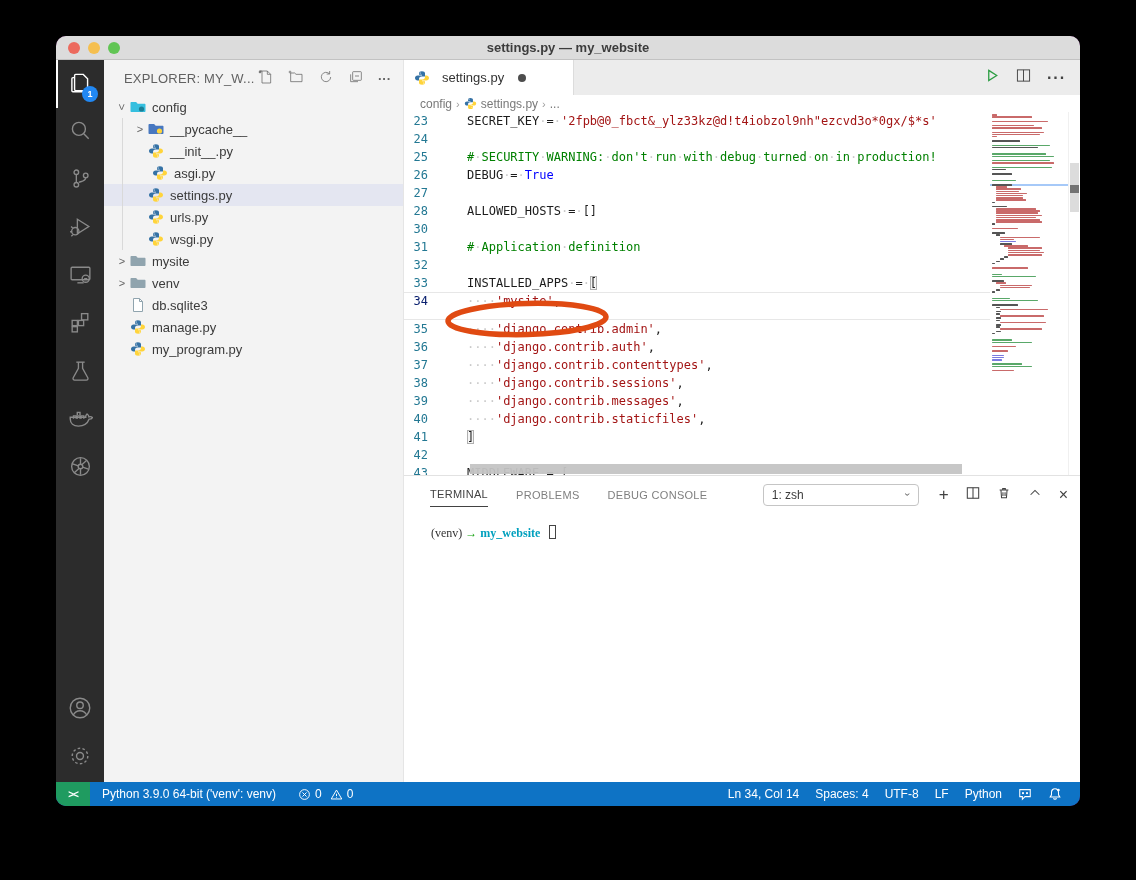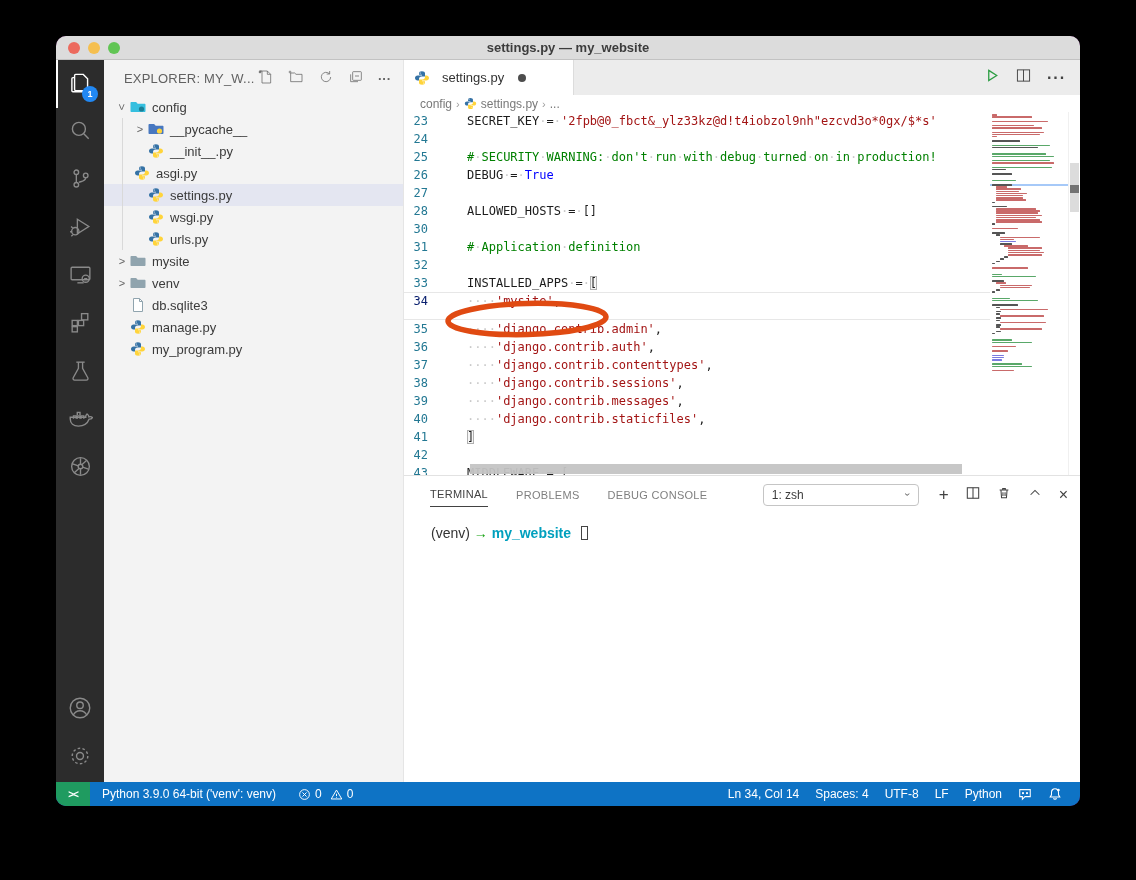--- a/index.html
+++ b/index.html
@@ -70,21 +70,21 @@
   
   .panel{height:307px;border-top:1px solid #e2e2e2;display:flex;flex-direction:column;flex:none;background:#fff;}
   .panel-header{height:37px;display:flex;align-items:center;padding:0 12px 0 26px;flex:none;}
   .ptab{font-size:11px;letter-spacing:.3px;color:#7f7f7f;margin-right:28px;padding:6px 0;text-transform:uppercase;}
   .ptab.active{color:#424242;border-bottom:1px solid #424242;}
   .shell-select{margin-left:auto;width:156px;height:22px;border:1px solid #c5c5c5;border-radius:4px;display:flex;align-items:center;
                 padding:0 8px;font-size:12px;color:#3c3c3c;background:#fff;}
   .shell-caret{margin-left:auto;color:#666;font-size:10px;transform:rotate(90deg);}
   .panel-actions{display:flex;align-items:center;gap:17px;margin-left:20px;color:#424242;}
   .panel-actions svg{stroke:currentColor;fill:none;stroke-width:1.2;}
-  .term-body{flex:1;padding:12px 0 0 27px;font-family:Liberation Sans, sans-serif;font-size:14px;color:#333;}
+  .term-body{flex:1;padding:12px 0 0 27px;font-family:Liberation Serif, serif;font-size:12px;color:#333;}
   .p-arrow{color:#13a10e;font-weight:bold;}
   .p-dir{color:#00a0be;font-weight:bold;}
   .cursor-block{display:inline-block;width:7px;height:14px;border:1px solid #444;vertical-align:-2px;margin-left:6px;}
   
   .statusbar{height:24px;background:#0e73c5;color:#fff;display:flex;align-items:center;font-size:12px;flex:none;}
   .sb-remote{width:34px;height:24px;background:#1f9b60;display:flex;align-items:center;justify-content:center;
              font-size:10px;font-weight:bold;letter-spacing:-1px;}
   .sb-item{display:flex;align-items:center;gap:4px;padding:0 11px;white-space:nowrap;}
   .sb-right{margin-left:auto;display:flex;align-items:center;padding-right:10px;}
   .sb-right .sb-item{padding:0 8px;}
@@ -233,21 +233,21 @@
           <div class="tree-row" style="padding-left: 28px;">
             <span class="chev"></span>
             <span class="ticon"><svg width="16" height="16" viewBox="0 0 16 16">
                 <path fill="#3572A5" d="M7.9 1.2c-2 0-2.9.9-2.9 2v1.6h3v.7H3.6C2.1 5.5 1 6.4 1 8s1.1 2.5 2.6 2.5H5V8.9C5 7.5 6.1 6.6 7.5 6.6H11V3.2c0-1.1-1.1-2-3.1-2z"></path>
                 <circle fill="#fff" cx="6.2" cy="3" r=".6"></circle>
                 <path fill="#ffd43b" d="M8.1 14.8c2 0 2.9-.9 2.9-2v-1.6H8v-.7h4.4c1.5 0 2.6-.9 2.6-2.5s-1.1-2.5-2.6-2.5H11v1.6c0 1.4-1.1 2.3-2.5 2.3H5v3.4c0 1.1 1.1 2 3.1 2z"></path>
                 <circle fill="#fff" cx="9.8" cy="13" r=".6"></circle>
               </svg></span>
             <span>__init__.py</span>
           </div>
-          <div class="tree-row" style="padding-left: 14px;">
+          <div class="tree-row" style="padding-left: 32px;">
             <span class="chev"></span>
             <span class="ticon"><svg width="16" height="16" viewBox="0 0 16 16">
                 <path fill="#3572A5" d="M7.9 1.2c-2 0-2.9.9-2.9 2v1.6h3v.7H3.6C2.1 5.5 1 6.4 1 8s1.1 2.5 2.6 2.5H5V8.9C5 7.5 6.1 6.6 7.5 6.6H11V3.2c0-1.1-1.1-2-3.1-2z"></path>
                 <circle fill="#fff" cx="6.2" cy="3" r=".6"></circle>
                 <path fill="#ffd43b" d="M8.1 14.8c2 0 2.9-.9 2.9-2v-1.6H8v-.7h4.4c1.5 0 2.6-.9 2.6-2.5s-1.1-2.5-2.6-2.5H11v1.6c0 1.4-1.1 2.3-2.5 2.3H5v3.4c0 1.1 1.1 2 3.1 2z"></path>
                 <circle fill="#fff" cx="9.8" cy="13" r=".6"></circle>
               </svg></span>
             <span>asgi.py</span>
           </div>
           <div class="tree-row selected" style="padding-left: 28px;">
@@ -261,31 +261,31 @@
             <span>settings.py</span>
           </div>
           <div class="tree-row" style="padding-left: 28px;">
             <span class="chev"></span>
             <span class="ticon"><svg width="16" height="16" viewBox="0 0 16 16">
                 <path fill="#3572A5" d="M7.9 1.2c-2 0-2.9.9-2.9 2v1.6h3v.7H3.6C2.1 5.5 1 6.4 1 8s1.1 2.5 2.6 2.5H5V8.9C5 7.5 6.1 6.6 7.5 6.6H11V3.2c0-1.1-1.1-2-3.1-2z"></path>
                 <circle fill="#fff" cx="6.2" cy="3" r=".6"></circle>
                 <path fill="#ffd43b" d="M8.1 14.8c2 0 2.9-.9 2.9-2v-1.6H8v-.7h4.4c1.5 0 2.6-.9 2.6-2.5s-1.1-2.5-2.6-2.5H11v1.6c0 1.4-1.1 2.3-2.5 2.3H5v3.4c0 1.1 1.1 2 3.1 2z"></path>
                 <circle fill="#fff" cx="9.8" cy="13" r=".6"></circle>
               </svg></span>
-            <span>wsgi.py</span>
+            <span>urls.py</span>
           </div>
           <div class="tree-row" style="padding-left: 28px;">
             <span class="chev"></span>
             <span class="ticon"><svg width="16" height="16" viewBox="0 0 16 16">
                 <path fill="#3572A5" d="M7.9 1.2c-2 0-2.9.9-2.9 2v1.6h3v.7H3.6C2.1 5.5 1 6.4 1 8s1.1 2.5 2.6 2.5H5V8.9C5 7.5 6.1 6.6 7.5 6.6H11V3.2c0-1.1-1.1-2-3.1-2z"></path>
                 <circle fill="#fff" cx="6.2" cy="3" r=".6"></circle>
                 <path fill="#ffd43b" d="M8.1 14.8c2 0 2.9-.9 2.9-2v-1.6H8v-.7h4.4c1.5 0 2.6-.9 2.6-2.5s-1.1-2.5-2.6-2.5H11v1.6c0 1.4-1.1 2.3-2.5 2.3H5v3.4c0 1.1 1.1 2 3.1 2z"></path>
                 <circle fill="#fff" cx="9.8" cy="13" r=".6"></circle>
               </svg></span>
-            <span>urls.py</span>
+            <span>wsgi.py</span>
           </div>
           <div class="tree-row" style="padding-left: 10px;">
             <span class="chev">&gt;</span>
             <span class="ticon"><svg width="16" height="16" viewBox="0 0 16 16">
                 <path fill="#90a4ae" d="M1.5 3h4.6l1.6 1.7h6.8c.6 0 1 .4 1 1V12c0 .6-.4 1-1 1h-13c-.6 0-1-.4-1-1V4c0-.6.4-1 1-1z"></path>
               </svg></span>
             <span>mysite</span>
           </div>
           <div class="tree-row" style="padding-left: 10px;">
             <span class="chev">&gt;</span>

